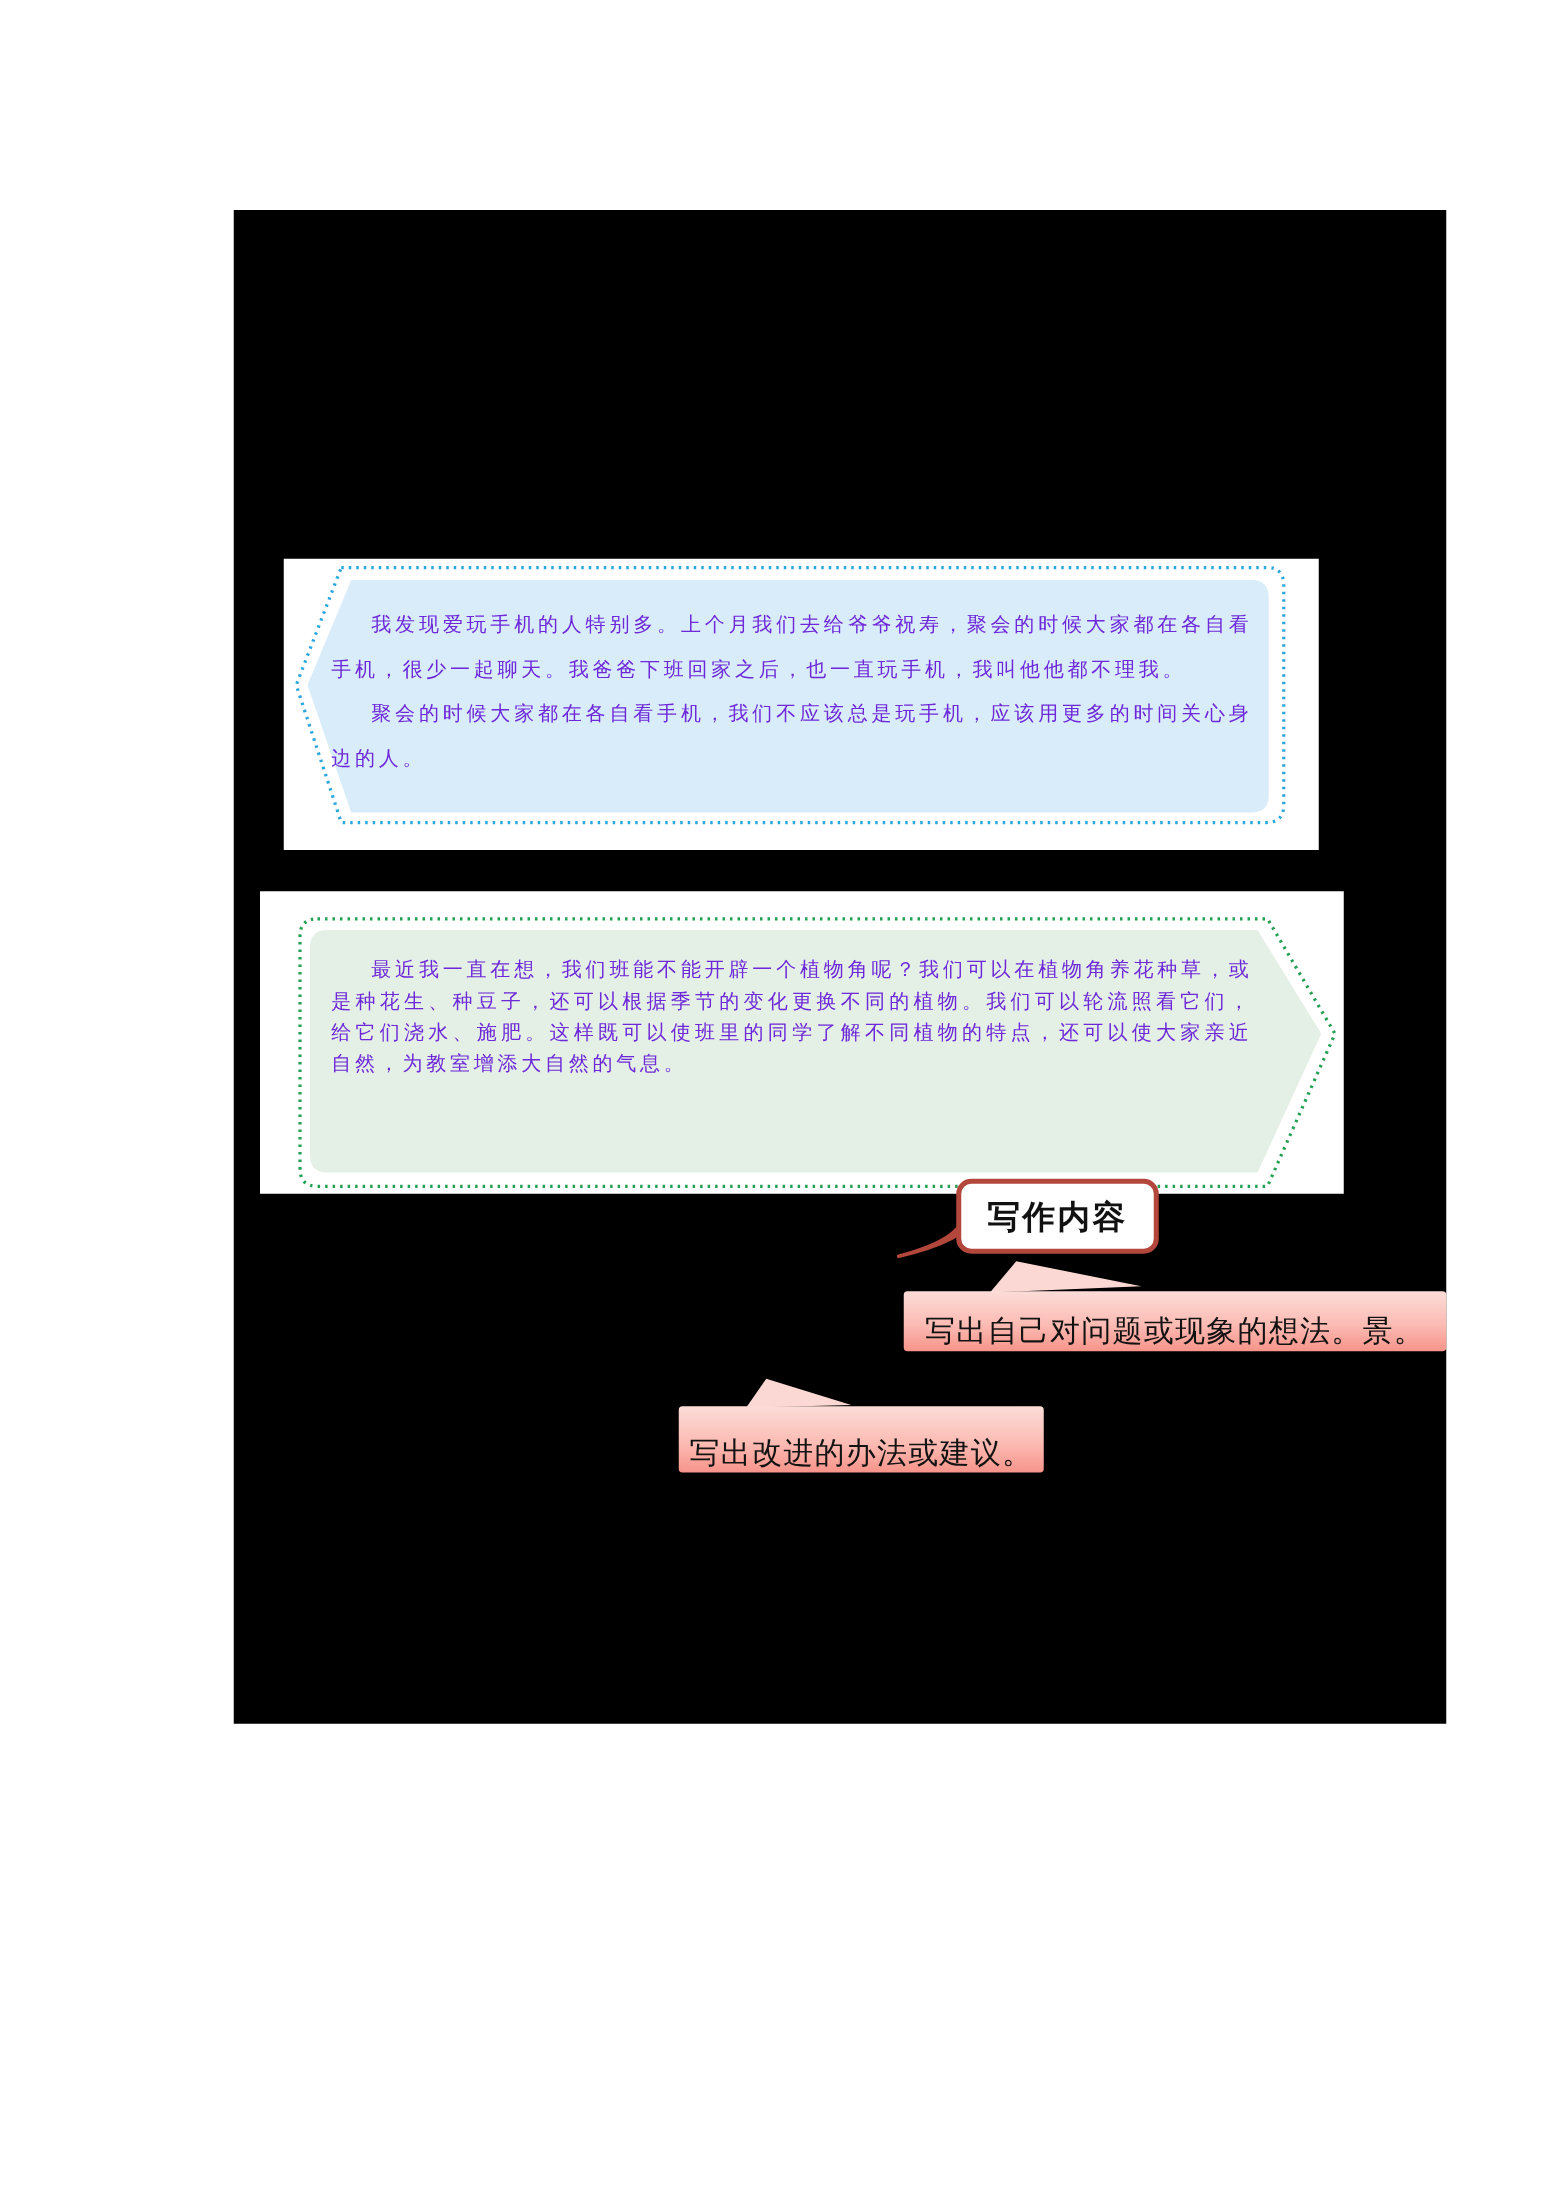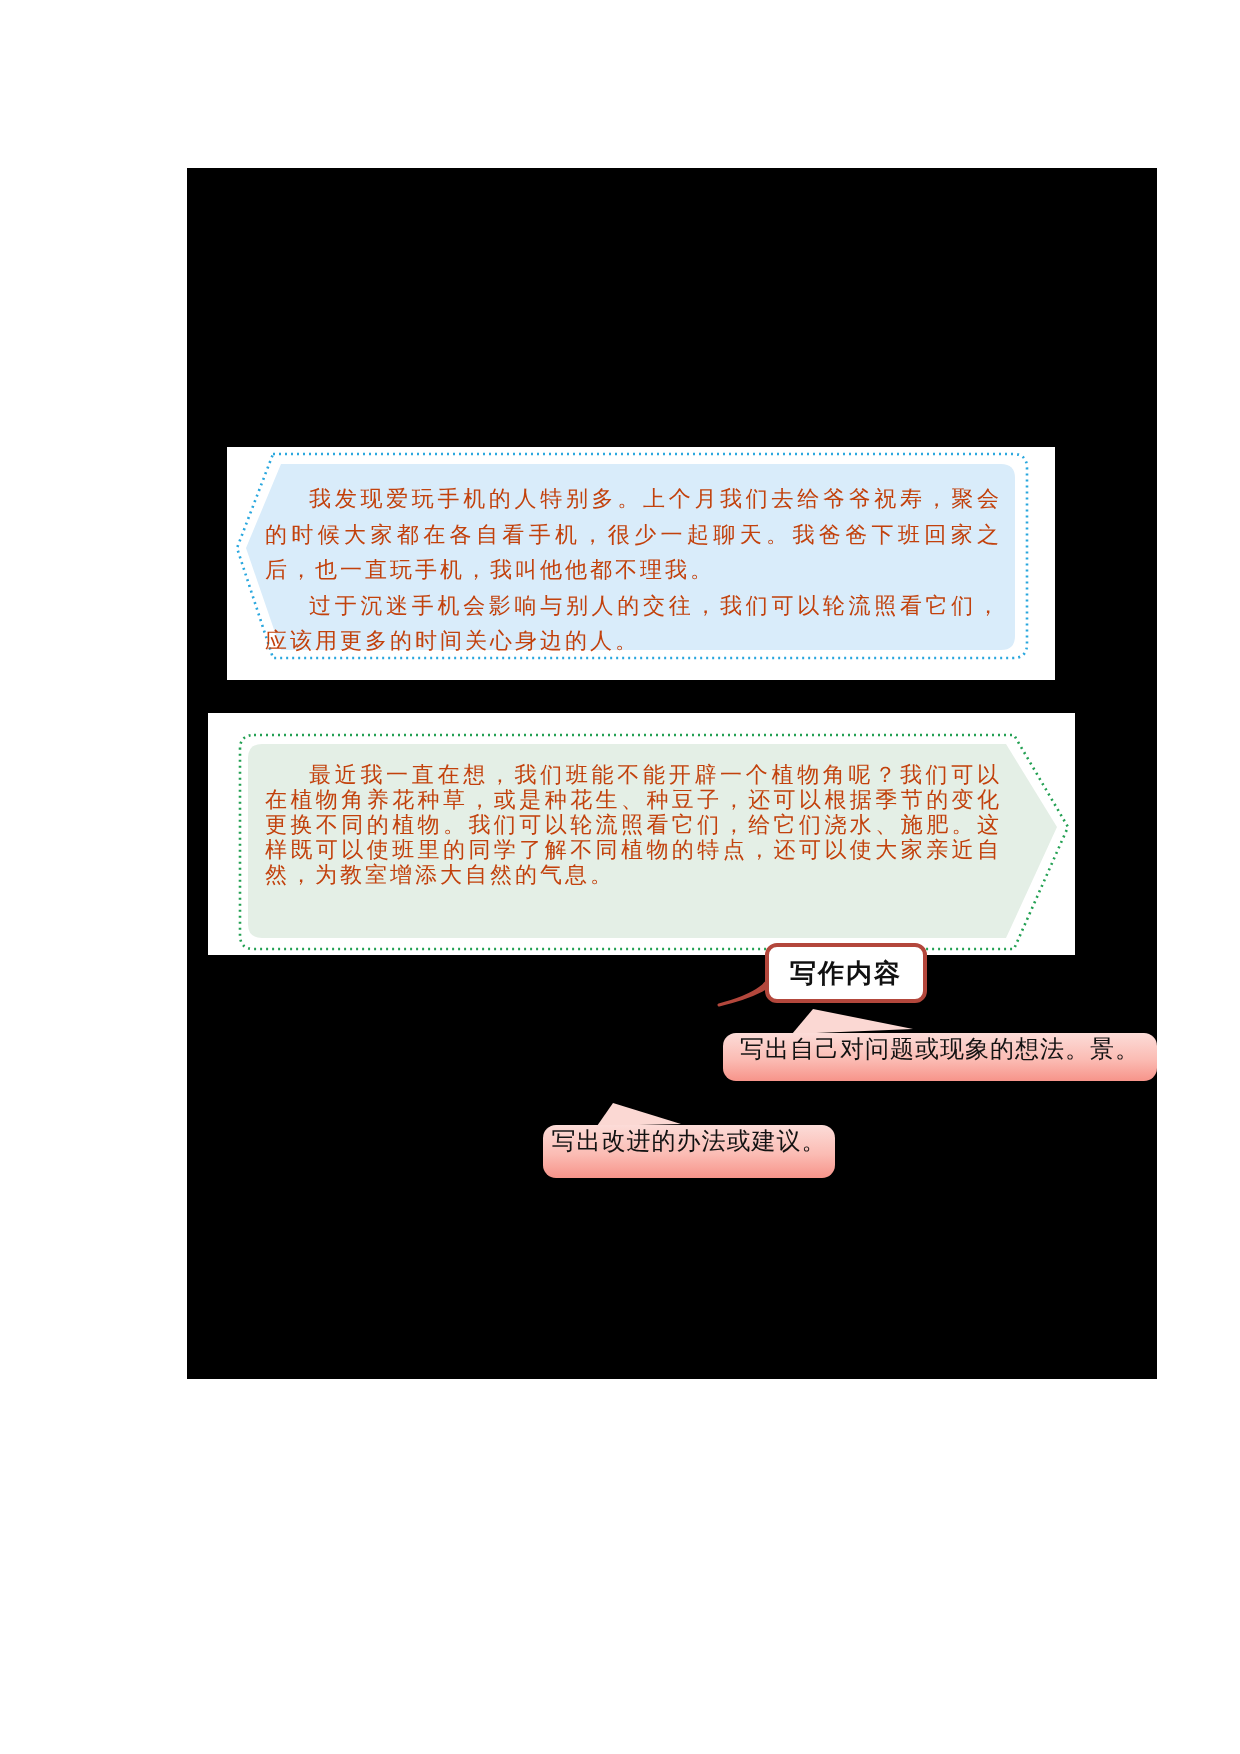--- a/index.html
+++ b/index.html
@@ -9,42 +9,42 @@
   .stage { position:absolute; left:187px; top:168px; width:970px; height:1211px; background:#000000; }
 
   
   .panel { position:absolute; background:#ffffff; }
   .panel-a { left:40px; top:279px; width:828px; height:233px; }
   .panel-b { left:21px; top:545px; width:867px; height:242px; }
   .panel svg { position:absolute; left:0; top:0; }
 
   .panel-text {
     position:absolute;
-    font-family:Liberation Mono, monospace;
-    font-size:22px; line-height:35.5px; letter-spacing:3px;
-    color:#c2410c; text-align:justify;
+    font-family:Liberation Sans, sans-serif;
+    font-size:16px; line-height:35.5px; letter-spacing:3px;
+    color:#6d28d9; text-align:justify;
   }
   .panel-a .panel-text { left:38px; top:36px; width:737px; }
   .panel-b .panel-text { left:57px; top:51px; width:737px; line-height:25px; }
   .panel-text p { text-indent:2em; }
 
   
   .callout-label {
     position:absolute; left:578px; top:747px; width:162px; height:60px;
     background:#ffffff; border:4.5px solid #b3473c; border-radius:12px;
     display:flex; align-items:center; justify-content:center;
     font-weight:bold; font-size:26px; letter-spacing:2px; color:#111111; z-index:5;margin-top:28px;
   }
   .callout-tail { position:absolute; left:528px; top:793px; z-index:4; }
 
   
   .note {
-    position:absolute; border-radius:13px;
+    position:absolute; border-radius:3px;
     background:linear-gradient(to bottom, #fcdcd8 0%, #fbbcb4 55%, #f7948a 100%);
-    display:flex; align-items:flex-start; justify-content:center;
+    display:flex; align-items:flex-end; justify-content:center;
     font-size:24px; letter-spacing:1px; color:#121212; z-index:3;
   }
   .note-1 { left:536px; top:865px; width:434px; height:48px; }
   .note-2 { left:356px; top:957px; width:292px; height:53px; }
   .note-tail { position:absolute; z-index:2; }
   .note-tail-1 { left:600px; top:838px; }
   .note-tail-2 { left:405px; top:932px; }
 </style>
 </head>
 <body>
@@ -52,21 +52,21 @@
 <div class="page">
   <div class="stage">
 
     <div class="panel panel-a">
       <svg width="828" height="233" viewBox="0 0 828 233">
         <path d="M 54,17 L 774,17 Q 788,17 788,31 L 788,189 Q 788,203 774,203 L 54,203 L 19,101 Z" fill="#d9ecfa"></path>
         <path d="M 46,7 L 786,7 Q 800,7 800,21 L 800,197 Q 800,211 786,211 L 46,211 L 10,101 Z" fill="none" stroke="#2aa7de" stroke-width="2.6" stroke-dasharray="2 4" stroke-linejoin="round"></path>
       </svg>
       <div class="panel-text">
         <p>我发现爱玩手机的人特别多。上个月我们去给爷爷祝寿，聚会的时候大家都在各自看手机，很少一起聊天。我爸爸下班回家之后，也一直玩手机，我叫他他都不理我。</p>
-        <p>过于沉迷手机会影响与别人的交往，我们可以轮流照看它们，应该用更多的时间关心身边的人。</p>
+        <p>聚会的时候大家都在各自看手机，我们不应该总是玩手机，应该用更多的时间关心身边的人。</p>
       </div>
     </div>
 
     <div class="panel panel-b">
       <svg width="867" height="242" viewBox="0 0 867 242">
         <path d="M 54,31 L 798,31 L 849,114 L 798,225 L 54,225 Q 40,225 40,211 L 40,45 Q 40,31 54,31 Z" fill="#e4efe6"></path>
         <path d="M 46,22 L 806,22 L 860,114 L 806,236 L 46,236 Q 32,236 32,222 L 32,36 Q 32,22 46,22 Z" fill="none" stroke="#23a053" stroke-width="2.6" stroke-dasharray="2 4" stroke-linejoin="round"></path>
       </svg>
       <div class="panel-text">
         <p>最近我一直在想，我们班能不能开辟一个植物角呢？我们可以在植物角养花种草，或是种花生、种豆子，还可以根据季节的变化更换不同的植物。我们可以轮流照看它们，给它们浇水、施肥。这样既可以使班里的同学了解不同植物的特点，还可以使大家亲近自然，为教室增添大自然的气息。</p>

